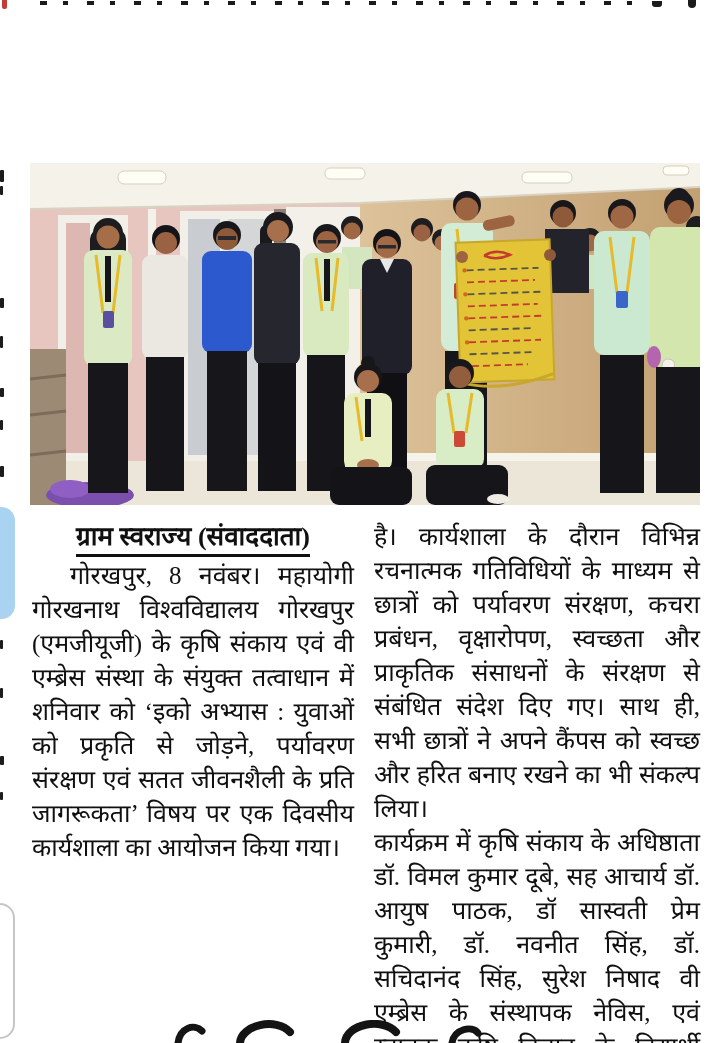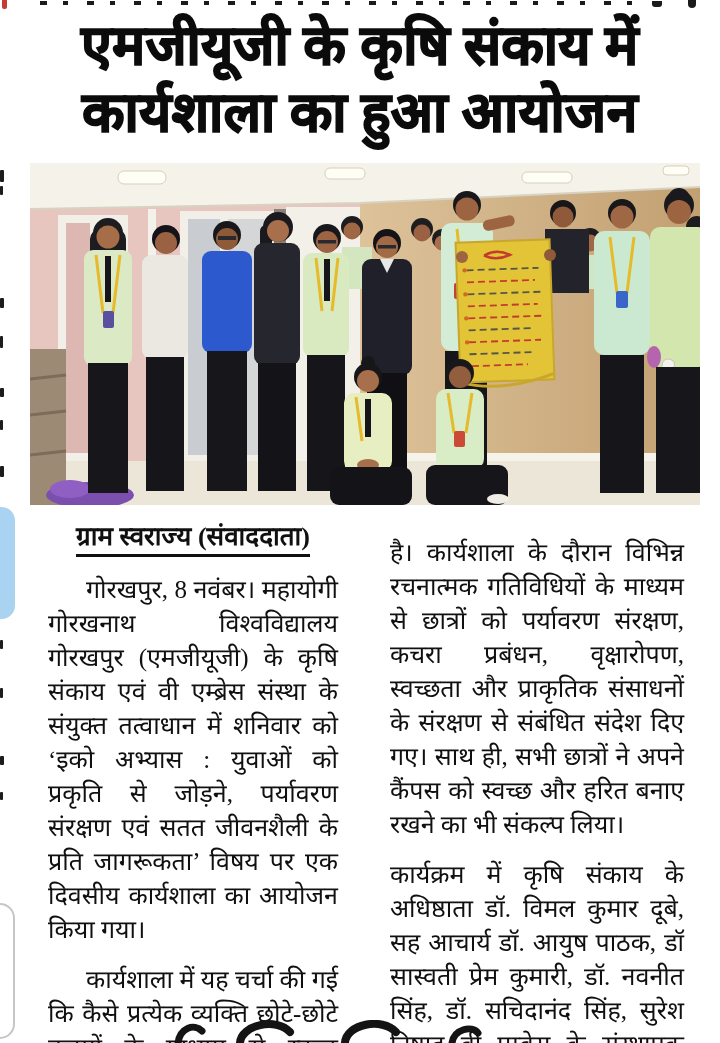--- a/index.html
+++ b/index.html
@@ -27,36 +27,35 @@
   .bubble2{position:absolute;left:-15px;top:903px;width:26px;height:132px;border-radius:18px;background:#ffffff;border:2px solid #c6c6c6;}
 
   .edge-frag{position:absolute;background:#1c1c1c;border-radius:1px;}
 
   .col{position:absolute;top:520px;font-size:25px;line-height:34px;text-align:justify;}
   .col-left{left:32px;width:322px;}
   .col-right{left:374px;width:326px;}
   .byline-wrap{text-align:center;margin:0 0 2px 0;}
   .byline{display:inline-block;font-weight:bold;font-size:26px;line-height:32px;
     border-bottom:3px solid #101010;padding-bottom:1px;}
-  .para{margin:16px;}
+  .para{margin:0;}
   .para.indent{text-indent:38px;font-family:Liberation Serif, serif;}
 
   .bottom-frag{position:absolute;left:120px;top:1020px;width:420px;height:23px;overflow:hidden;}
 </style>
 </head>
 <body>
 
 <div class="page">
 
   <div class="top-strip"></div>
   <span class="red-mark"></span>
   <span class="top-tick" style="left:652px;top:1px;width:10px;height:6px;border-radius:0 0 3px 3px;"></span>
   <span class="top-tick" style="left:688px;top:0;width:8px;height:8px;border-radius:0 0 4px 4px;"></span>
 
-  <h1 class="headline"><span>एमजीयूजी के कृषि संकाय में</span><br><span>कार्यशाला का हुआ आयोजन</span></h1>
 
   <div class="photo">
     <svg width="670" height="342" viewBox="0 0 670 342">
       <defs>
         <linearGradient id="wallg" x1="0" y1="0" x2="1" y2="0">
           <stop offset="0" stop-color="#ddc29a"></stop>
             <stop offset="1" stop-color="#c2a071"></stop>
         </linearGradient>
       </defs>
 
@@ -251,21 +250,20 @@
     <span class="edge-frag" style="left:0;top:688px;width:3px;height:10px;"></span>
     <span class="edge-frag" style="left:0;top:756px;width:4px;height:9px;"></span>
     <span class="edge-frag" style="left:0;top:792px;width:3px;height:8px;"></span>
   </div>
 
   <div class="col col-left">
     <div class="byline-wrap">
       <span class="byline">ग्राम स्वराज्य (संवाददाता)</span>
     </div>
     <p class="para indent">गोरखपुर, 8 नवंबर। महायोगी गोरखनाथ विश्वविद्यालय गोरखपुर (एमजीयूजी) के कृषि संकाय एवं वी एम्ब्रेस संस्था के संयुक्त तत्वाधान में शनिवार को ‘इको अभ्यास : युवाओं को प्रकृति से जोड़ने, पर्यावरण संरक्षण एवं सतत जीवनशैली के प्रति जागरूकता’ विषय पर एक दिवसीय कार्यशाला का आयोजन किया गया।</p>
-    <p class="para indent">कार्यशाला में यह चर्चा की गई कि कैसे प्रत्येक व्यक्ति छोटे-छोटे कदमों के माध्यम से स्वच्छ पर्यावरण, हरित जीवनशैली और सतत एवं विकसित भारत के निर्माण में योगदान दे सकता</p>
   </div>
 
   <div class="col col-right">
     <p class="para">है। कार्यशाला के दौरान विभिन्न रचनात्मक गतिविधियों के माध्यम से छात्रों को पर्यावरण संरक्षण, कचरा प्रबंधन, वृक्षारोपण, स्वच्छता और प्राकृतिक संसाधनों के संरक्षण से संबंधित संदेश दिए गए। साथ ही, सभी छात्रों ने अपने कैंपस को स्वच्छ और हरित बनाए रखने का भी संकल्प लिया।</p>
     <p class="para">कार्यक्रम में कृषि संकाय के अधिष्ठाता डॉ. विमल कुमार दूबे, सह आचार्य डॉ. आयुष पाठक, डॉ सास्वती प्रेम कुमारी, डॉ. नवनीत सिंह, डॉ. सचिदानंद सिंह, सुरेश निषाद वी एम्ब्रेस के संस्थापक नेविस, एवं स्नातक कृषि विज्ञान के विद्यार्थी उपस्थित रहे।</p>
   </div>
 
   <div class="bottom-frag">
     <svg width="420" height="23">
       <g stroke="#141414" fill="none" stroke-linecap="round">

